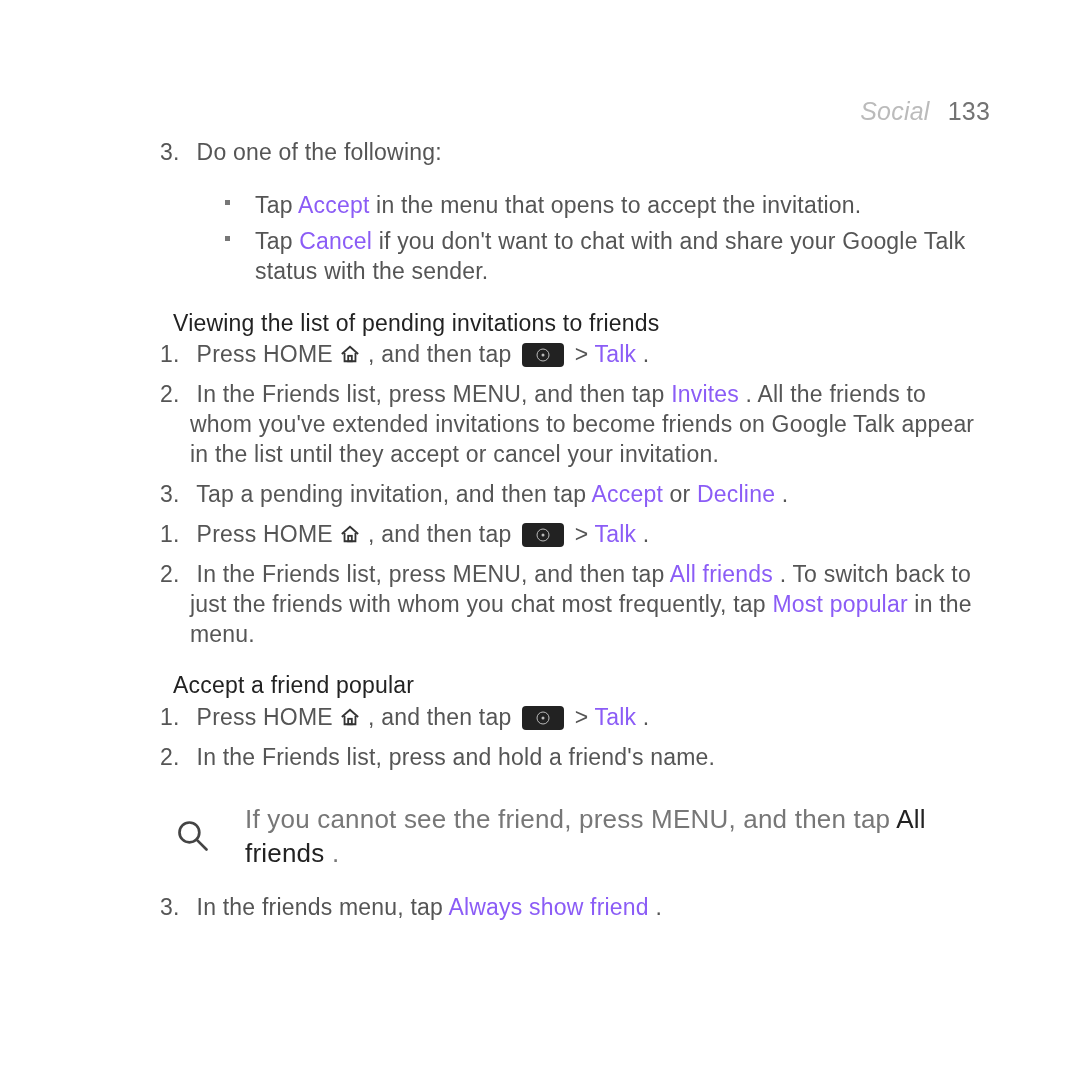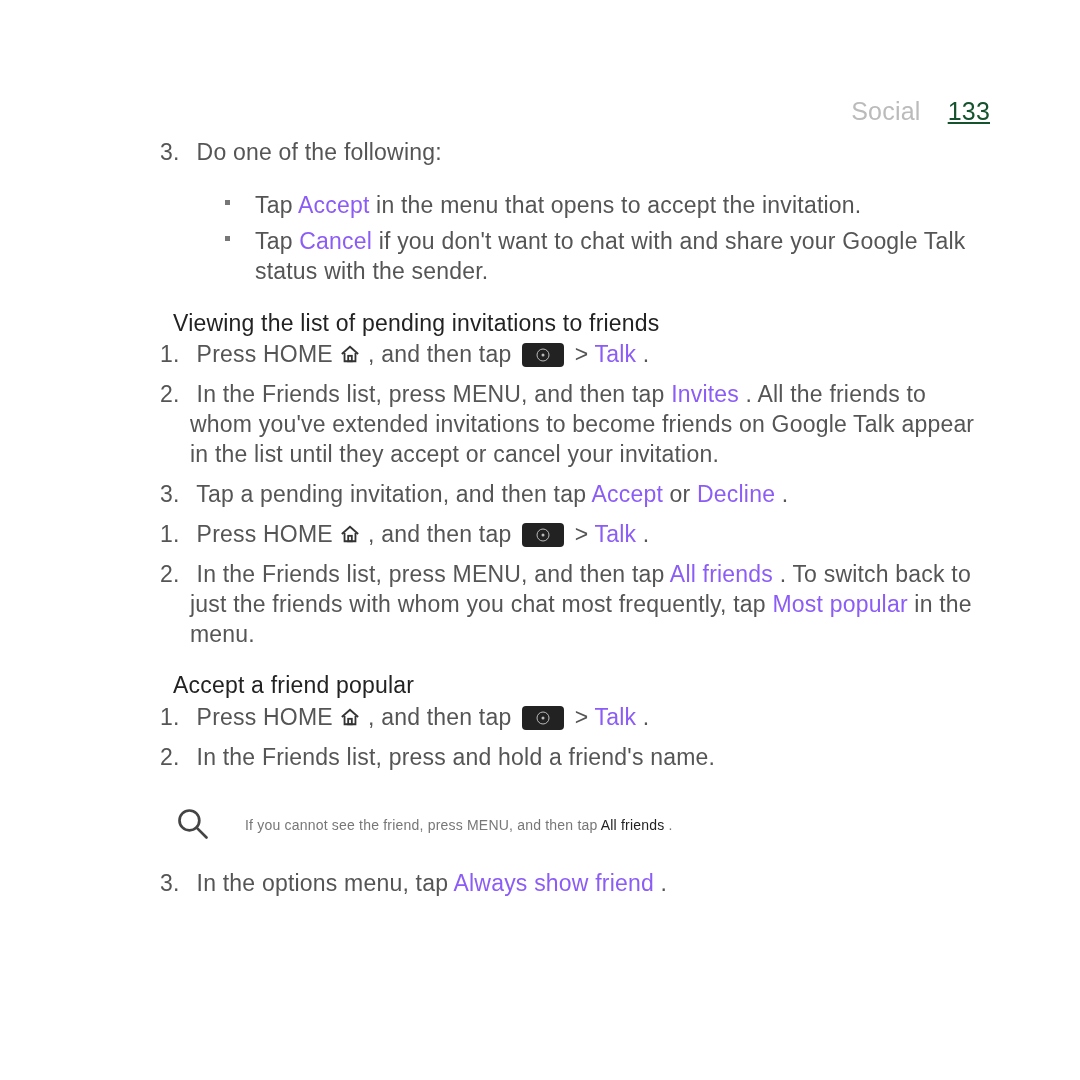--- a/index.html
+++ b/index.html
@@ -20,22 +20,22 @@
     padding: 90px 90px 40px 175px;
   }
   .header {
     position: absolute;
     top: 95px;
     right: 90px;
     font-size: 25px;
     color: #bbb;
     font-weight: 300;
   }
-  .header .section { margin-right: 20px; }
-  .header .pagenum { color: #14532d; text-decoration: underline; }
+  .header .section { margin-right: 11px; font-style: italic; }
+  .header .pagenum { color: #737373; }
   .ol3 { margin-left: 10px; padding-top:48px;}
   .li-num { display:inline-block; width:30px; margin-left:-30px; color:#555;}
   .li-item { margin-bottom: 23px; padding-left: 5px;}
   .sub-bullets { margin-left: 70px; margin-top: 8px; }
   .sub-item { margin-bottom: 6px; position:relative; padding-left:0;}
   .sq { position:absolute; left:-30px; top:9px; width:5px;height:5px;background:#777;}
   .strongtxt { color:#8b5cf6; }
   .section-heading { font-weight: normal; color:#222; font-size:23px; margin-top:22px; margin-bottom:2px; margin-left:-2px;}
   .ol { margin-left:10px; }
   .ol .li-item { margin-bottom:10px; padding-left:5px;}
@@ -47,21 +47,21 @@
   .apps-btn::before {
     content:""; position:absolute; left:50%; top:50%; width:11px;height:11px;
     border:1px solid #bbb; border-radius:50%; transform:translate(-50%,-50%);
   }
   .apps-btn::after {
     content:""; position:absolute; left:50%; top:50%; width:3px;height:3px;
     background:#bbb; border-radius:50%; transform:translate(-50%,-50%);
   }
   .note-row { display:flex; align-items:center; margin:30px 0 22px 0; }
   .note-icon { width:40px; flex:0 0 50px; }
-  .note-text { flex:1; color:#777; font-size:14px; padding-left:20px;}
+  .note-text { flex:1; color:#777; font-size:26px; padding-left:20px;}
   .bold-in-note { color:#222; }
   svg.home { position:relative; top:2px; }
   svg.magn { position:relative; top:3px; }
 </style>
 </head>
 <body>
 
 <div class="header">
   <span class="section">Social</span>
   <span class="pagenum">133</span>
@@ -154,17 +154,17 @@
         </svg>
     </div>
     <div class="note-text">
       <span>If you cannot see the friend, press MENU, and then tap </span><span class="bold-in-note strongtxt">All friends</span><span>  .</span>
     </div>
   </div>
 
   <div class="ol">
     <div class="li-item">
       <span class="li-num">3.</span>
-      <span>In the options menu, tap </span><span class="strongtxt">Always show friend</span><span>   .</span>
+      <span>In the friends menu, tap </span><span class="strongtxt">Always show friend</span><span>   .</span>
     </div>
   </div>
 
 </div>
 
 </body></html>

